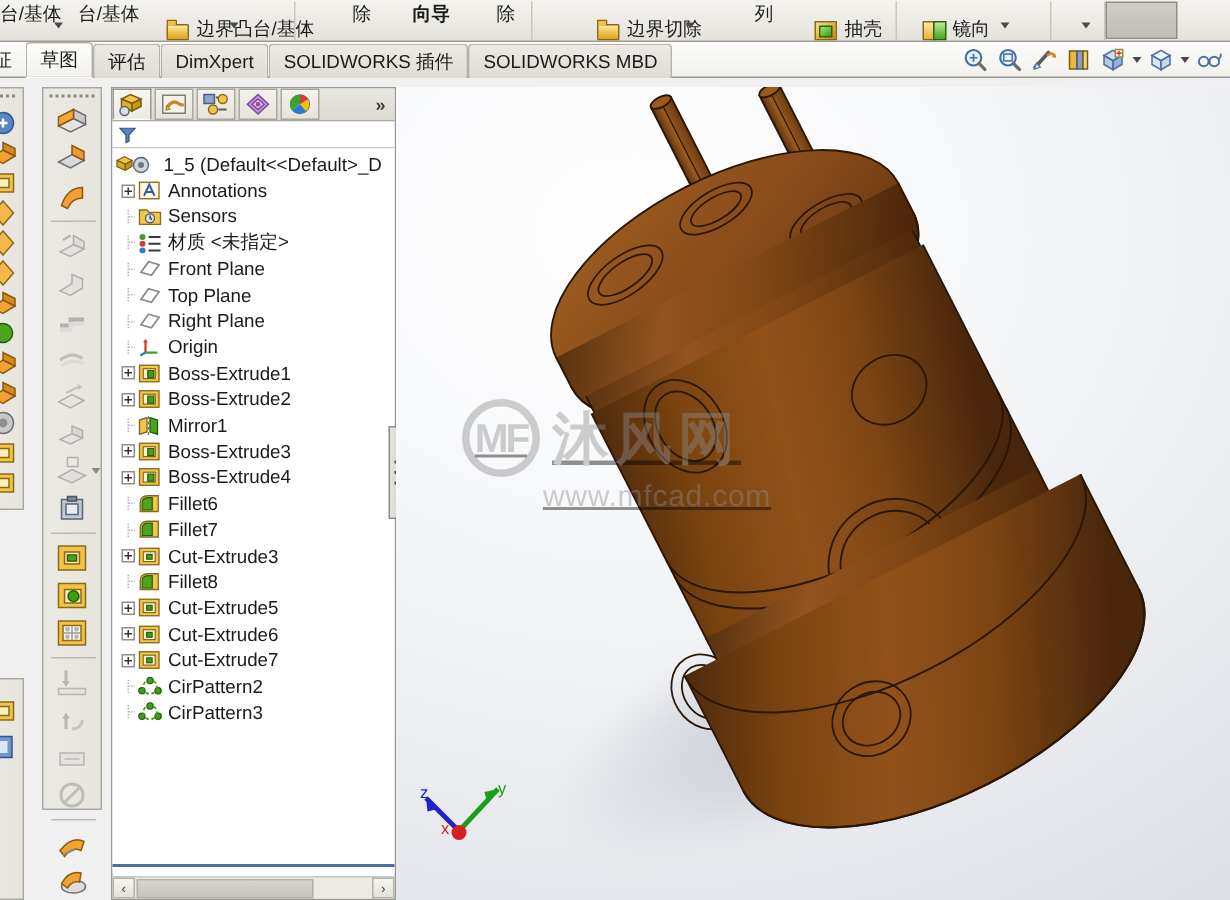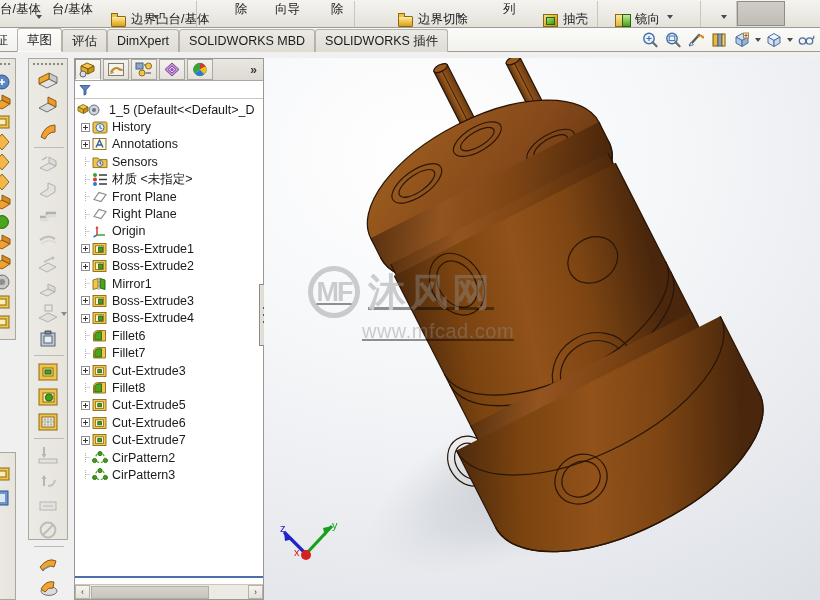--- a/index.html
+++ b/index.html
@@ -174,21 +174,21 @@
 </head>
 <body>
 
 <div id="app">
 
   <div class="ribbon">
     <div id="ribbon-row1">
         <div class="ribbon-item rb-text" style="left: 0px; top: 1px;">台/基体</div>
         <div class="ribbon-item rb-text" style="left: 52px; top: 1px;">台/基体</div>
         <div class="ribbon-item rb-text" style="left: 235px; top: 1px;">除</div>
-        <div class="ribbon-item rb-text" style="left: 275px; top: 1px;">向导</div>
+        <div class="ribbon-item rb-text" style="left: 275px; top: 1px; font-weight: bold;">向导</div>
         <div class="ribbon-item rb-text" style="left: 331px; top: 1px;">除</div>
         <div class="ribbon-item rb-text" style="left: 503px; top: 1px;">列</div>
         <div class="ribbon-item rb-text" style="left: 650px; top: 1px; margin-top: 25px;">何体</div>
       </div>
     <div id="ribbon-row2">
         <div class="ribbon-item" style="left: 111px; top: 11px; display: flex; align-items: center;">
           <span style="position: relative; width: 16px; height: 14px; margin-right: 4px; display: inline-block;">
             <span style="position:absolute;left:0;top:3px;width:15px;height:11px;background:linear-gradient(180deg,#ffeaa9,#eec248 55%,#d8a11b);border:1px solid #8d6910;border-radius:1px"></span>
             <span style="position:absolute;left:0;top:0px;width:7px;height:4px;background:#eec248;border:1px solid #8d6910;border-bottom:none;border-radius:1px 1px 0 0"></span>
           </span>
@@ -233,22 +233,22 @@
 
     <div style="position:absolute;left:737px;top:1px;width:48px;height:25px;background:linear-gradient(180deg,#cfcdc6,#bfbdb6);border:1px solid #8f8d86;"></div>
   </div>
 
   <div class="tabstrip">
     <div class="tabs" id="tabs-host">
         <div class="tab plain">特征</div>
         <div class="tab active">草图</div>
         <div class="tab">评估</div>
         <div class="tab">DimXpert</div>
+        <div class="tab">SOLIDWORKS 插件</div>
         <div class="tab">SOLIDWORKS MBD</div>
-        <div class="tab">SOLIDWORKS 插件</div>
       </div>
     <div class="viewbar">
       <span class="vbtn">
         <svg width="20" height="20" viewBox="0 0 20 20">
           <circle cx="9" cy="8.5" r="5.2" fill="#eaf2fb" stroke="#3f6fa8" stroke-width="1.4"></circle>
           <path d="M6.4 8.5h5.2M9 5.9v5.2" stroke="#3f6fa8" stroke-width="1.1"></path>
           <path d="M12.6 12.3l4 4" stroke="#6b6b6b" stroke-width="2.2" stroke-linecap="round"></path>
         </svg>
       </span>
       <span class="vbtn">
@@ -623,32 +623,20 @@
         <circle cx="17" cy="7" r="2" fill="#6d7785"></circle>
             </svg>
           </span>
           <span class="t-label">1_5  (Default&lt;&lt;Default&gt;_D</span>
         </div>
         <div class="trow">
           <span class="t-indent" style="width: 6px;"></span>
           <span class="plus"></span>
           <span class="t-ico">
             <svg width="16" height="14" viewBox="0 0 16 14">
-        <rect x="1" y="2" width="14" height="11" rx="1.5" fill="#f2c64a" stroke="#8a6a18" stroke-width=".9"></rect>
-        <circle cx="8" cy="7.5" r="4" fill="#e9f2fb" stroke="#3a6fa8" stroke-width="1"></circle>
-        <path d="M8 5 v2.6 l2 1.2" stroke="#3a6fa8" stroke-width="1.1" fill="none"></path>
-            </svg>
-          </span>
-          <span class="t-label">History</span>
-        </div>
-        <div class="trow">
-          <span class="t-indent" style="width: 6px;"></span>
-          <span class="plus"></span>
-          <span class="t-ico">
-            <svg width="16" height="14" viewBox="0 0 16 14">
         <rect x="1" y="1.5" width="13" height="11" fill="#fcf6e2" stroke="#8a6a18" stroke-width=".9"></rect>
         <path d="M4 10.5 L7.5 3 L11 10.5 M5.3 8 h4.4" stroke="#2c5fa0" stroke-width="1.3" fill="none"></path>
             </svg>
           </span>
           <span class="t-label">Annotations</span>
         </div>
         <div class="trow">
           <span class="t-indent" style="width: 6px;"></span>
           <span class="nub">
             <svg width="9" height="9">
@@ -687,20 +675,34 @@
             <svg width="9" height="9">
               <path d="M4.5 0 v9 M4.5 4.5 h4.5" stroke="#b0b0b0" stroke-width="1" stroke-dasharray="1 1"></path>
             </svg>
           </span>
           <span class="t-ico">
             <svg width="16" height="14" viewBox="0 0 16 14">
         <path d="M2 9.5 L7 2.5 L14 4.5 L9 11.5 Z" fill="none" stroke="#8a8a8a" stroke-width="1.2"></path>
             </svg>
           </span>
           <span class="t-label">Front Plane</span>
+        </div>
+        <div class="trow">
+          <span class="t-indent" style="width: 6px;"></span>
+          <span class="nub">
+            <svg width="9" height="9">
+              <path d="M4.5 0 v9 M4.5 4.5 h4.5" stroke="#b0b0b0" stroke-width="1" stroke-dasharray="1 1"></path>
+            </svg>
+          </span>
+          <span class="t-ico">
+            <svg width="16" height="14" viewBox="0 0 16 14">
+        <path d="M2 9.5 L7 2.5 L14 4.5 L9 11.5 Z" fill="none" stroke="#8a8a8a" stroke-width="1.2"></path>
+            </svg>
+          </span>
+          <span class="t-label">Top Plane</span>
         </div>
         <div class="trow">
           <span class="t-indent" style="width: 6px;"></span>
           <span class="nub">
             <svg width="9" height="9">
               <path d="M4.5 0 v9 M4.5 4.5 h4.5" stroke="#b0b0b0" stroke-width="1" stroke-dasharray="1 1"></path>
             </svg>
           </span>
           <span class="t-ico">
             <svg width="16" height="14" viewBox="0 0 16 14">

